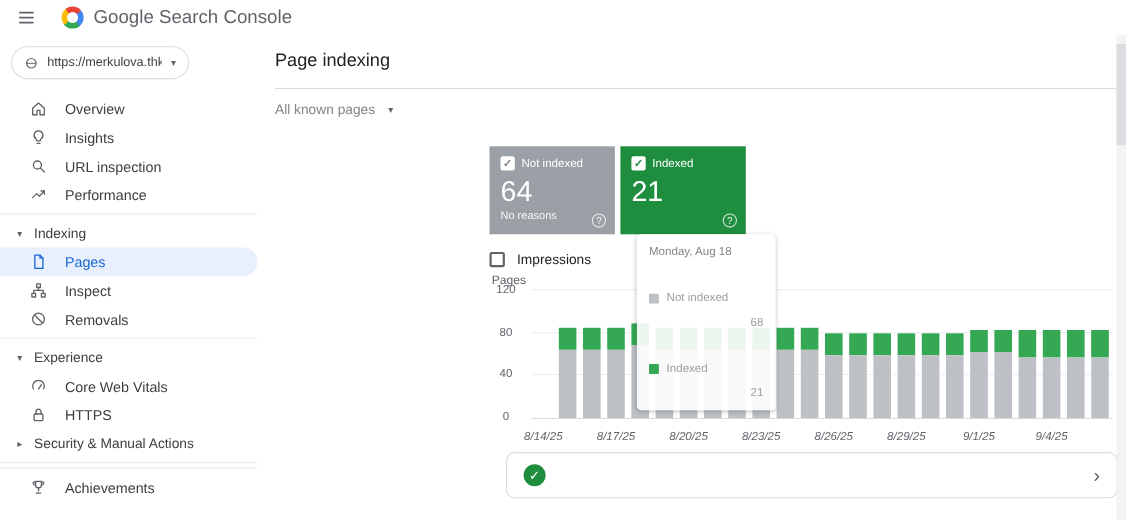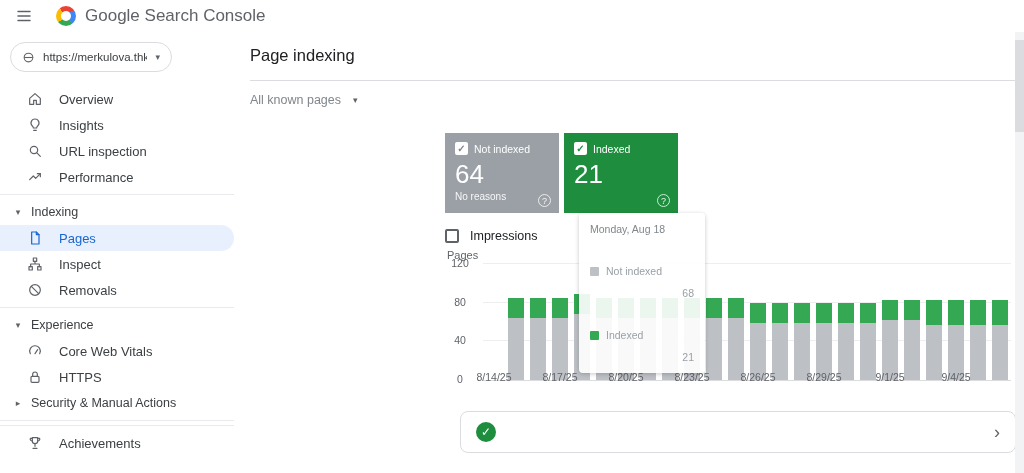--- a/index.html
+++ b/index.html
@@ -68,21 +68,21 @@
 
   .imp-row { margin-top:16px; display:flex; align-items:center; gap:11px; font-size:12.5px; color:#202124; }
   .imp-cbx { width:14px; height:14px; border:2px solid #5f6368; border-radius:2px; background:#fff; cursor:pointer; }
 
   .chart-area { margin-top:22px; position:relative; }
   .y-title { position:absolute; left:2px; top:-16px; font-size:11px; color:#5f6368; }
   .plot { margin-left:38px; height:116px; position:relative; border-bottom:1px solid #dadce0; }
   .gridline { position:absolute; left:0; right:0; height:1px; background:#eceef0; }
   .ylab { position:absolute; left:-38px; width:30px; text-align:center; font-size:10.5px; color:#5f6368; }
   .bar { position:absolute; bottom:0; display:flex; flex-direction:column; cursor:pointer; }
-  .xlab { position:absolute; top:106px; transform:translateX(-50%); font-size:10.5px; color:#5f6368; white-space:nowrap; }
+  .xlab { position:absolute; top:126px; transform:translateX(-50%); font-size:10.5px; color:#5f6368; white-space:nowrap;font-style:italic; }
 
   .tooltip { position:absolute; left:96px; top:-52px; width:126px; background:rgba(255,255,255,.9);
     box-shadow:0 1px 4px rgba(0,0,0,.22); border-radius:4px; padding:10px 11px; z-index:4; pointer-events:none; }
   .tt-title { font-size:10.5px; color:#80868b; }
   .tt-row { display:flex; align-items:center; gap:7px; font-size:10.5px; color:#9aa0a6; margin-top:8px; }
   .tt-sq { width:9px; height:9px; border-radius:1px; flex:none; }
   .tt-val { margin-left:auto;margin-top:44px; }
 
   .cta { margin:30px 0 0 210px; width:556px; height:42px; border:1px solid #dadce0; border-radius:8px;
     display:flex; align-items:center; gap:14px; padding:0 15px; cursor:pointer; background:#fff; }

